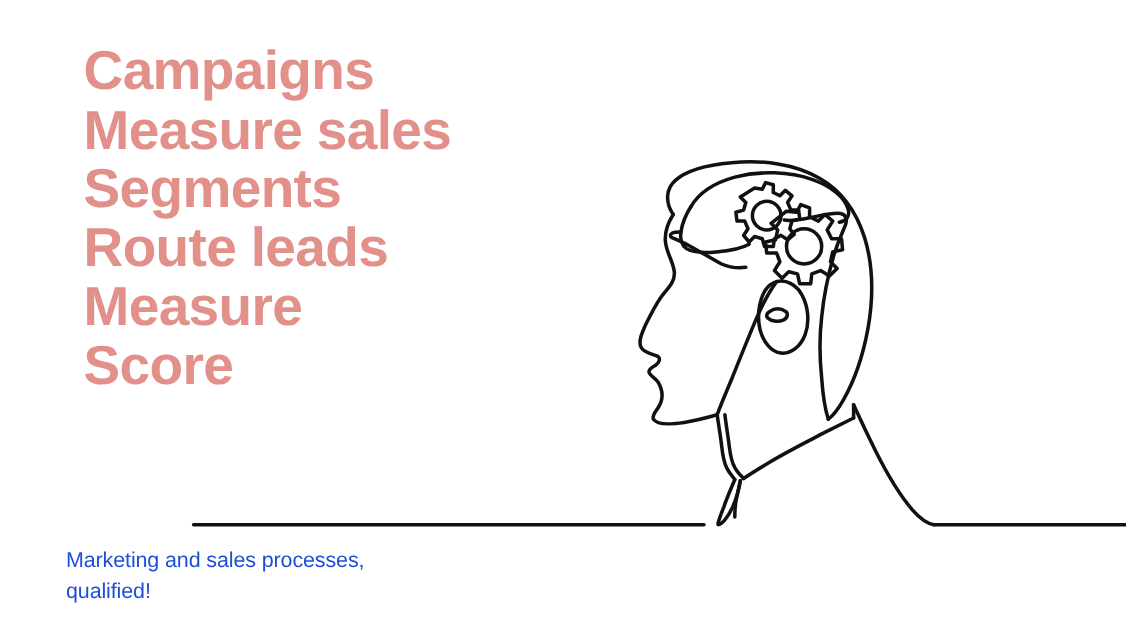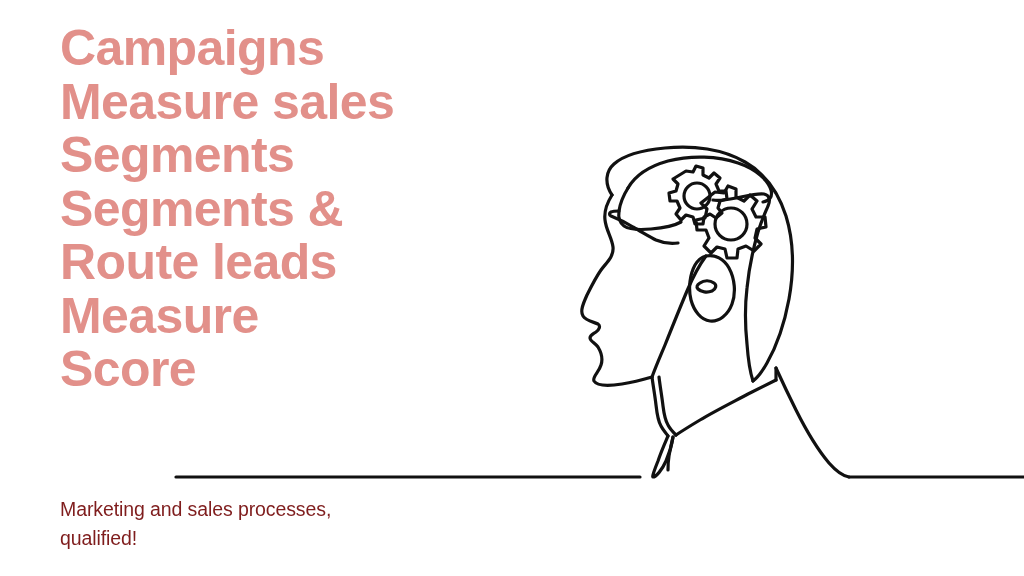--- a/index.html
+++ b/index.html
@@ -20,21 +20,21 @@
     height: 576px;
     background: #ffffff;
   }
 
   
   #headline-list {
     position: absolute;
     left: 60px;
     top: 22px;
     width: 470px;
-    margin: 0;
+    margin: 16px;
     padding: 0;
     list-style: none;
   }
   #headline-list li {
     font-family: "Liberation Sans", sans-serif;
     font-weight: bold;
     font-size: 50px;
     line-height: 53.5px;
     color: #e2908a;
     letter-spacing: -0.6px;
@@ -44,21 +44,21 @@
   
   #caption {
     position: absolute;
     left: 60px;
     top: 495px;
     width: 420px;
     margin: 0;
     font-family: "Liberation Sans", sans-serif;
     font-size: 19.5px;
     line-height: 29px;
-    color: #7f1d1d;
+    color: #1d4ed8;
     letter-spacing: -0.1px;
   }
   #caption .cap-line {
     display: block;
   }
 
   
   #illustration {
     position: absolute;
     left: 0px;
@@ -73,21 +73,20 @@
 </style>
 </head>
 <body>
 
 <div id="slide">
 
   <ul id="headline-list">
     <li>Campaigns</li>
     <li>Measure sales</li>
     <li>Segments</li>
-    <li>Segments &amp;</li>
     <li>Route leads</li>
     <li>Measure</li>
     <li>Score</li>
   </ul>
 
   <p id="caption">
     <span class="cap-line">Marketing and sales processes,</span>
     <span class="cap-line">qualified!</span>
   </p>
 

